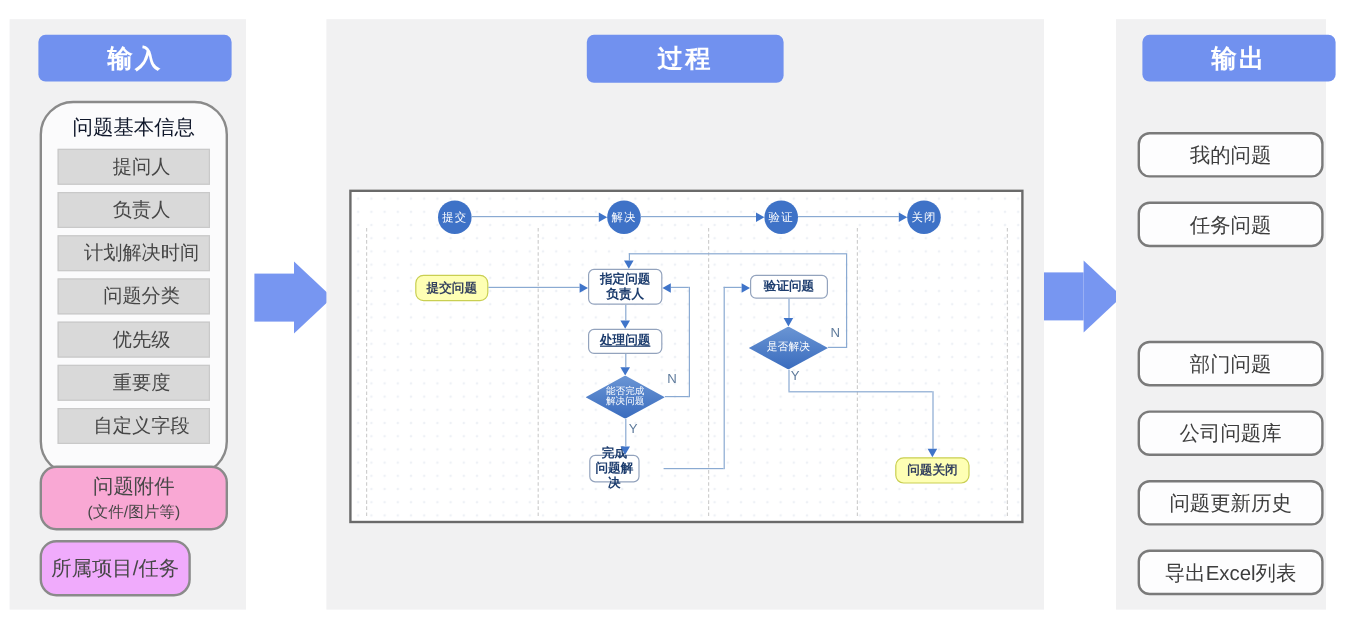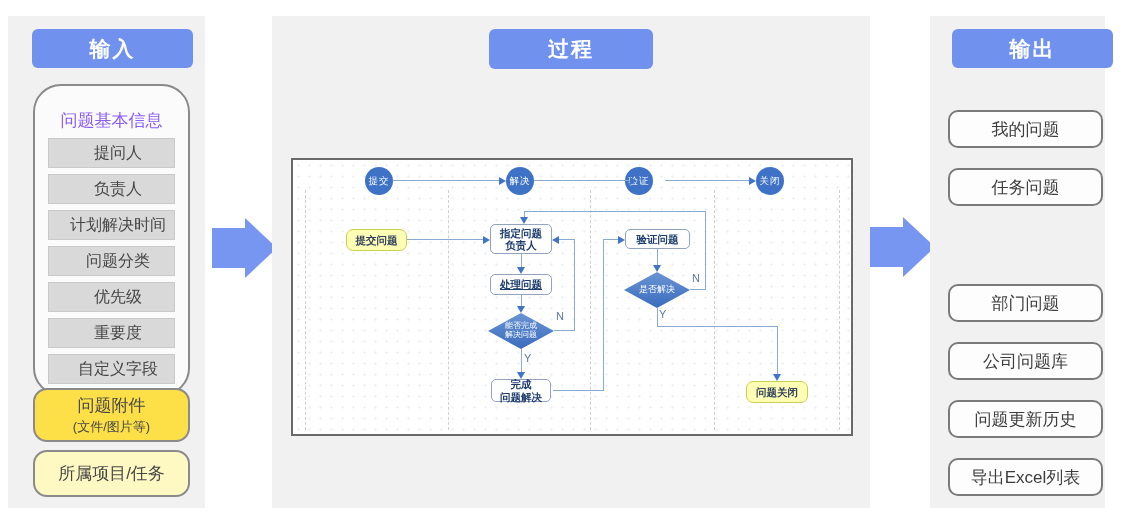--- a/index.html
+++ b/index.html
@@ -10,29 +10,29 @@
   .panel-mid{left:272px;width:598px;padding-left:44px;}
   .panel-right{left:930px;width:175px;}
   .pill{position:absolute;border-radius:6px;background:#7191ef;color:#fff;font-weight:bold;
         font-size:21px;letter-spacing:2px;display:flex;align-items:center;justify-content:center;}
   .pill-left{left:24px;top:13px;width:161px;height:39px;}
   .pill-mid{left:217px;top:13px;width:164px;height:40px;}
   .pill-right{left:22px;top:13px;width:161px;height:39px;}
   
   .group-box{position:absolute;left:25px;top:68px;width:157px;height:312px;border:2px solid #8a8a8a;
              border-radius:28px;background:#fbfbfc;display:flex;flex-direction:column;align-items:center;}
-  .group-title{margin-top:23px;font-size:17px;color:#8b5cf6;}
+  .group-title{margin-top:9px;font-size:17px;color:#0f172a;}
   .gitem{width:127px;height:30px;margin-top:6px;background:#d9d9d9;border:1px solid #c9c9c9;
          color:#464646;font-size:16px;display:flex;align-items:center;justify-content:center;padding-left:13px;}
   .attach-box{position:absolute;left:25px;top:372px;width:157px;height:54px;border:2px solid #8a8a8a;
-              border-radius:14px;background:#fde047;display:flex;flex-direction:column;align-items:center;justify-content:center;}
+              border-radius:14px;background:#f9a8d4;display:flex;flex-direction:column;align-items:center;justify-content:center;}
   .attach-line1{font-size:17px;color:#474747;}
   .attach-line2{font-size:13px;color:#474747;margin-top:1px;}
-  .project-box{position:absolute;left:25px;top:434px;width:157px;height:47px;border:2px solid #8a8a8a;
-               border-radius:14px;background:#fef9c3;display:flex;align-items:center;justify-content:center;
+  .project-box{position:absolute;left:25px;top:434px;width:126px;height:47px;border:2px solid #8a8a8a;
+               border-radius:14px;background:#f0abfc;display:flex;align-items:center;justify-content:center;
                font-size:17px;color:#474747;}
   
   .out-box{position:absolute;left:18px;width:155px;height:38px;border:2px solid #7a7a7a;border-radius:10px;
            background:#fdfdfe;display:flex;align-items:center;justify-content:center;font-size:17px;color:#3d3d3d;}
   
   .block-arrow{position:absolute;width:65px;height:60px;}
   .block-arrow .bar{position:absolute;left:0;top:10px;width:33px;height:40px;background:#7796f1;}
   .block-arrow .head{position:absolute;left:33px;top:0;width:0;height:0;
         border-top:30px solid transparent;border-bottom:30px solid transparent;border-left:32px solid #7796f1;}
   
@@ -94,37 +94,37 @@
     <div class="flow">
 
       <div class="lane" style="left:12px;"></div>
       <div class="lane" style="left:155px;"></div>
       <div class="lane" style="left:297px;"></div>
       <div class="lane" style="left:421px;"></div>
       <div class="lane" style="left:546px;"></div>
 
       <div class="stage" style="left:72px;top:7px;">提交</div>
       <div class="stage" style="left:213px;top:7px;">解决</div>
-      <div class="stage" style="left:332px;top:7px;">验证</div>
+      <div class="stage" style="left:344px;top:7px;">验证</div>
       <div class="stage" style="left:463px;top:7px;">关闭</div>
 
       <div class="ln" style="left:100px;top:20px;width:106px;height:1px;"></div>
       <div class="ah ah-r" style="left:206px;top:17px;"></div>
       <div class="ln" style="left:241px;top:20px;width:96px;height:1px;"></div>
       <div class="ah ah-r" style="left:337px;top:17px;"></div>
       <div class="ln" style="left:372px;top:20px;width:84px;height:1px;"></div>
       <div class="ah ah-r" style="left:456px;top:17px;"></div>
 
       <div class="pnode ynode" style="left:53px;top:69px;width:61px;height:22px;">提交问题</div>
       <div class="pnode" style="left:197px;top:64px;width:62px;height:30px;">指定问题
 负责人</div>
       <div class="pnode" style="left:197px;top:114px;width:62px;height:21px;text-decoration:underline;">处理问题</div>
       <div class="diamond" style="left:195px;top:153px;width:66px;height:36px;font-size:8px;">能否完成
 解决问题</div>
-      <div class="pnode" style="left:198px;top:219px;width:60px;height:23px;">完成
+      <div class="pnode" style="left:198px;top:219px;width:42px;height:23px;">完成
 问题解决</div>
       <div class="pnode" style="left:332px;top:69px;width:65px;height:20px;">验证问题</div>
       <div class="diamond" style="left:331px;top:112px;width:66px;height:36px;font-size:9px;">是否解决</div>
       <div class="pnode ynode" style="left:453px;top:221px;width:62px;height:22px;">问题关闭</div>
 
       <div class="ln" style="left:114px;top:79px;width:76px;height:1px;"></div>
       <div class="ah ah-r" style="left:190px;top:76px;"></div>
 
       <div class="ln" style="left:397px;top:129px;width:15px;height:1px;"></div>
       <div class="ln" style="left:412px;top:51px;width:1px;height:79px;"></div>

